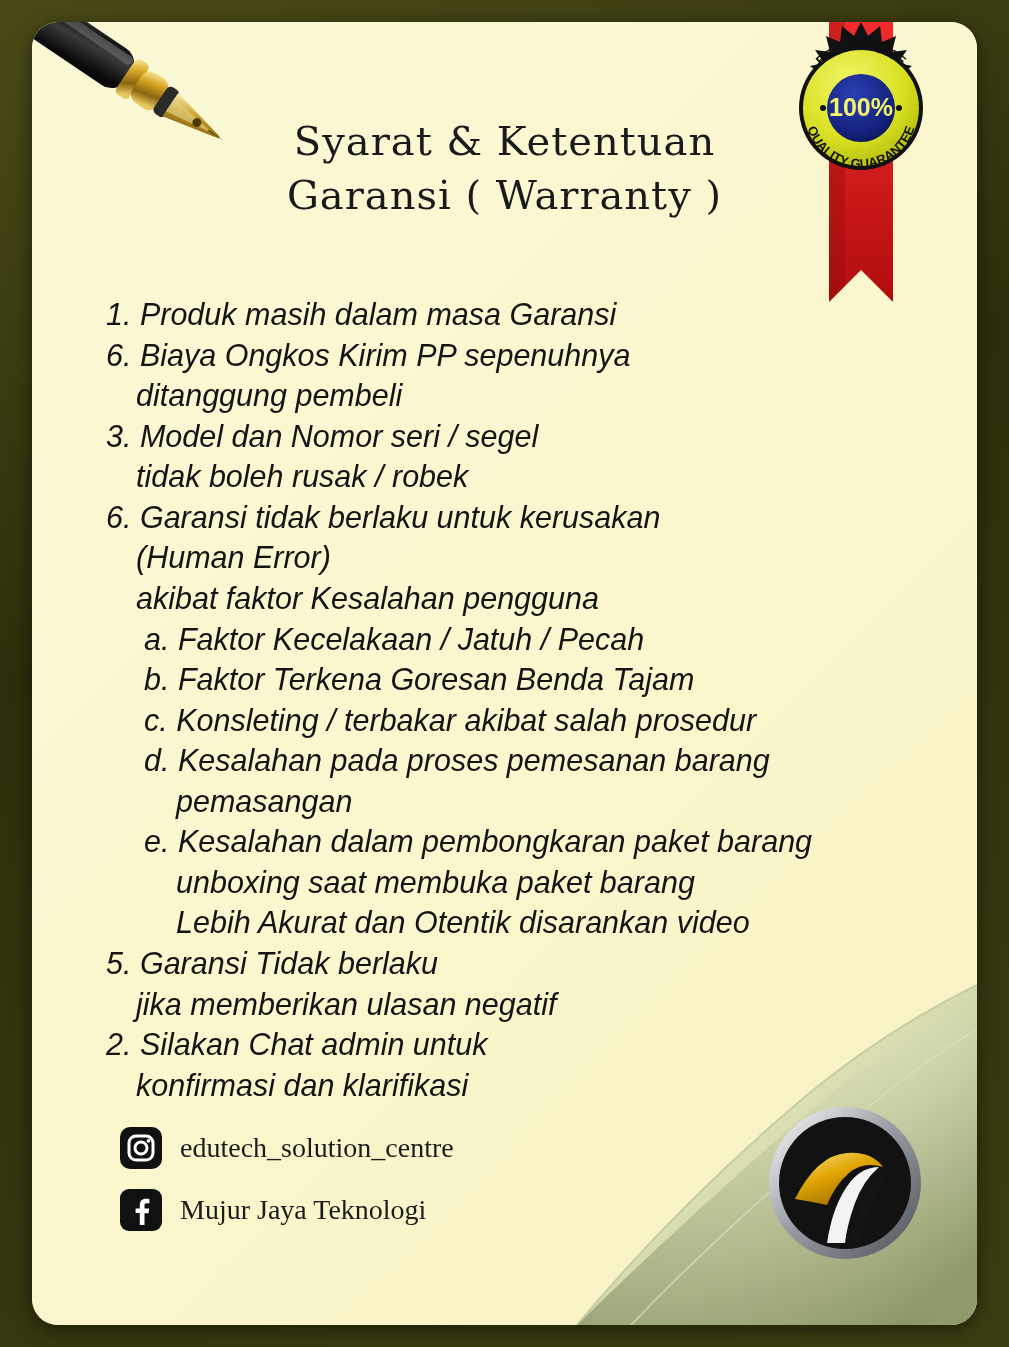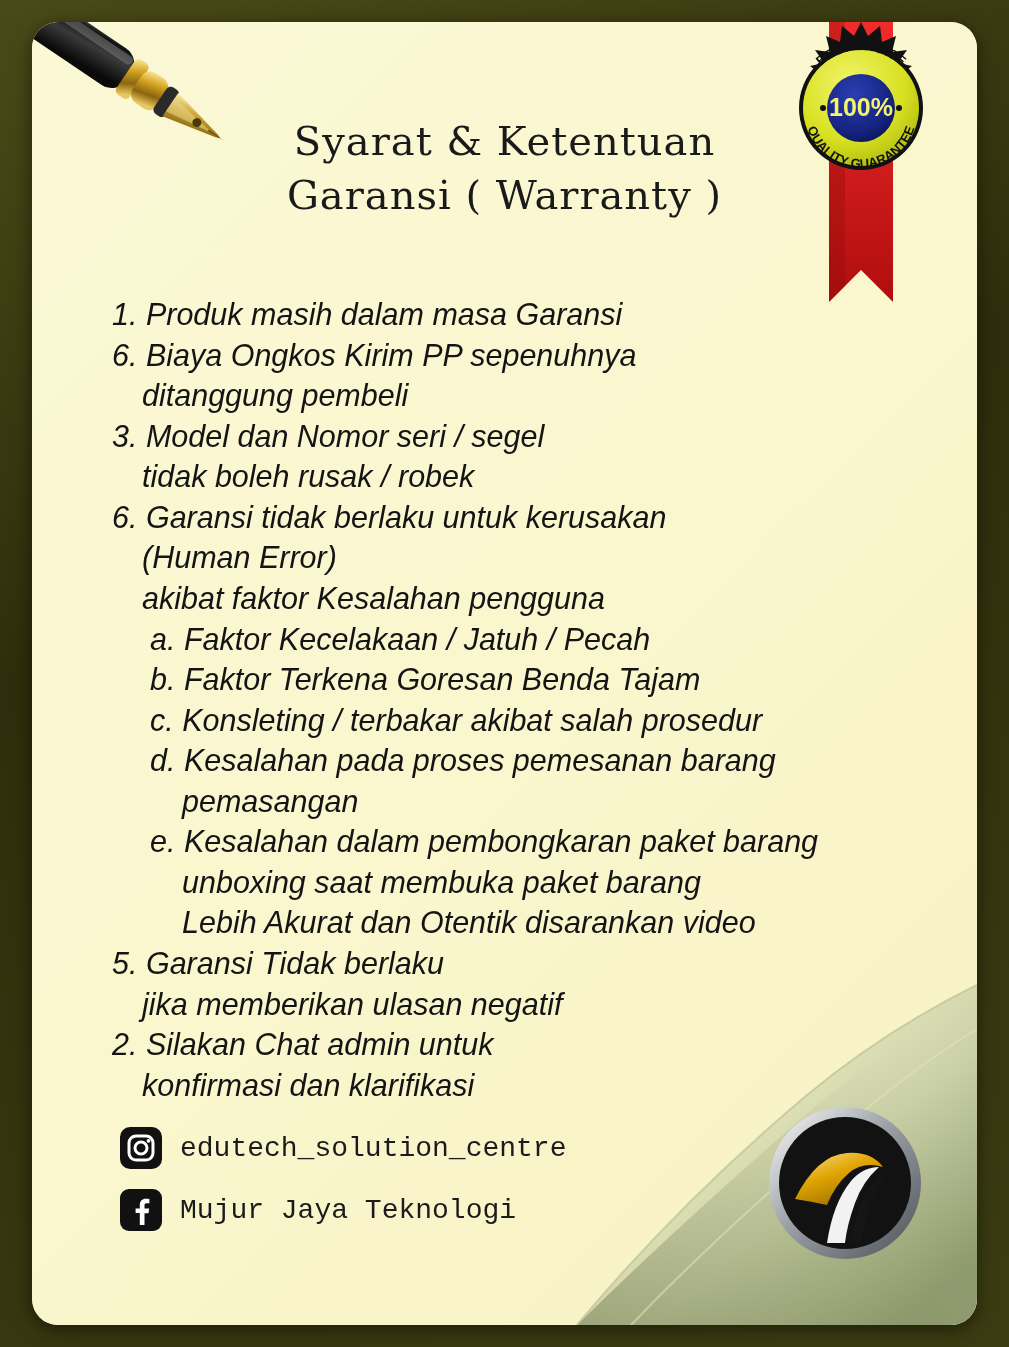--- a/index.html
+++ b/index.html
@@ -70,21 +70,21 @@
     font-size: 40px;
     letter-spacing: 1px;
     color: #1a1a1a;
     line-height: 1.35;
     font-weight: 400;
   }
 
   
   .terms {
     position: absolute;
-    left: 80px;
+    left: 74px;
     top: 272px;
     width: 830px;
     color: #141414;
     font-style: italic;
     font-size: 30.5px;
     line-height: 1.33;
     font-family: "Liberation Sans", sans-serif;
   }
   .t-row {
     display: block;
@@ -120,21 +120,21 @@
     display: flex;
     align-items: center;
     justify-content: center;
     margin-right: 18px;
     flex: none;
   }
   .social-icon.fb { border-radius: 9px; }
   .social-text {
     font-size: 28px;
     color: #1b1b1b;
-    font-family: Liberation Mono, monospace;
+    font-family: Liberation Serif, serif;
   }
 
   
   .curl {
     position: absolute;
     right: 0;
     bottom: 0;
     width: 420px;
     height: 420px;
     pointer-events: none;

